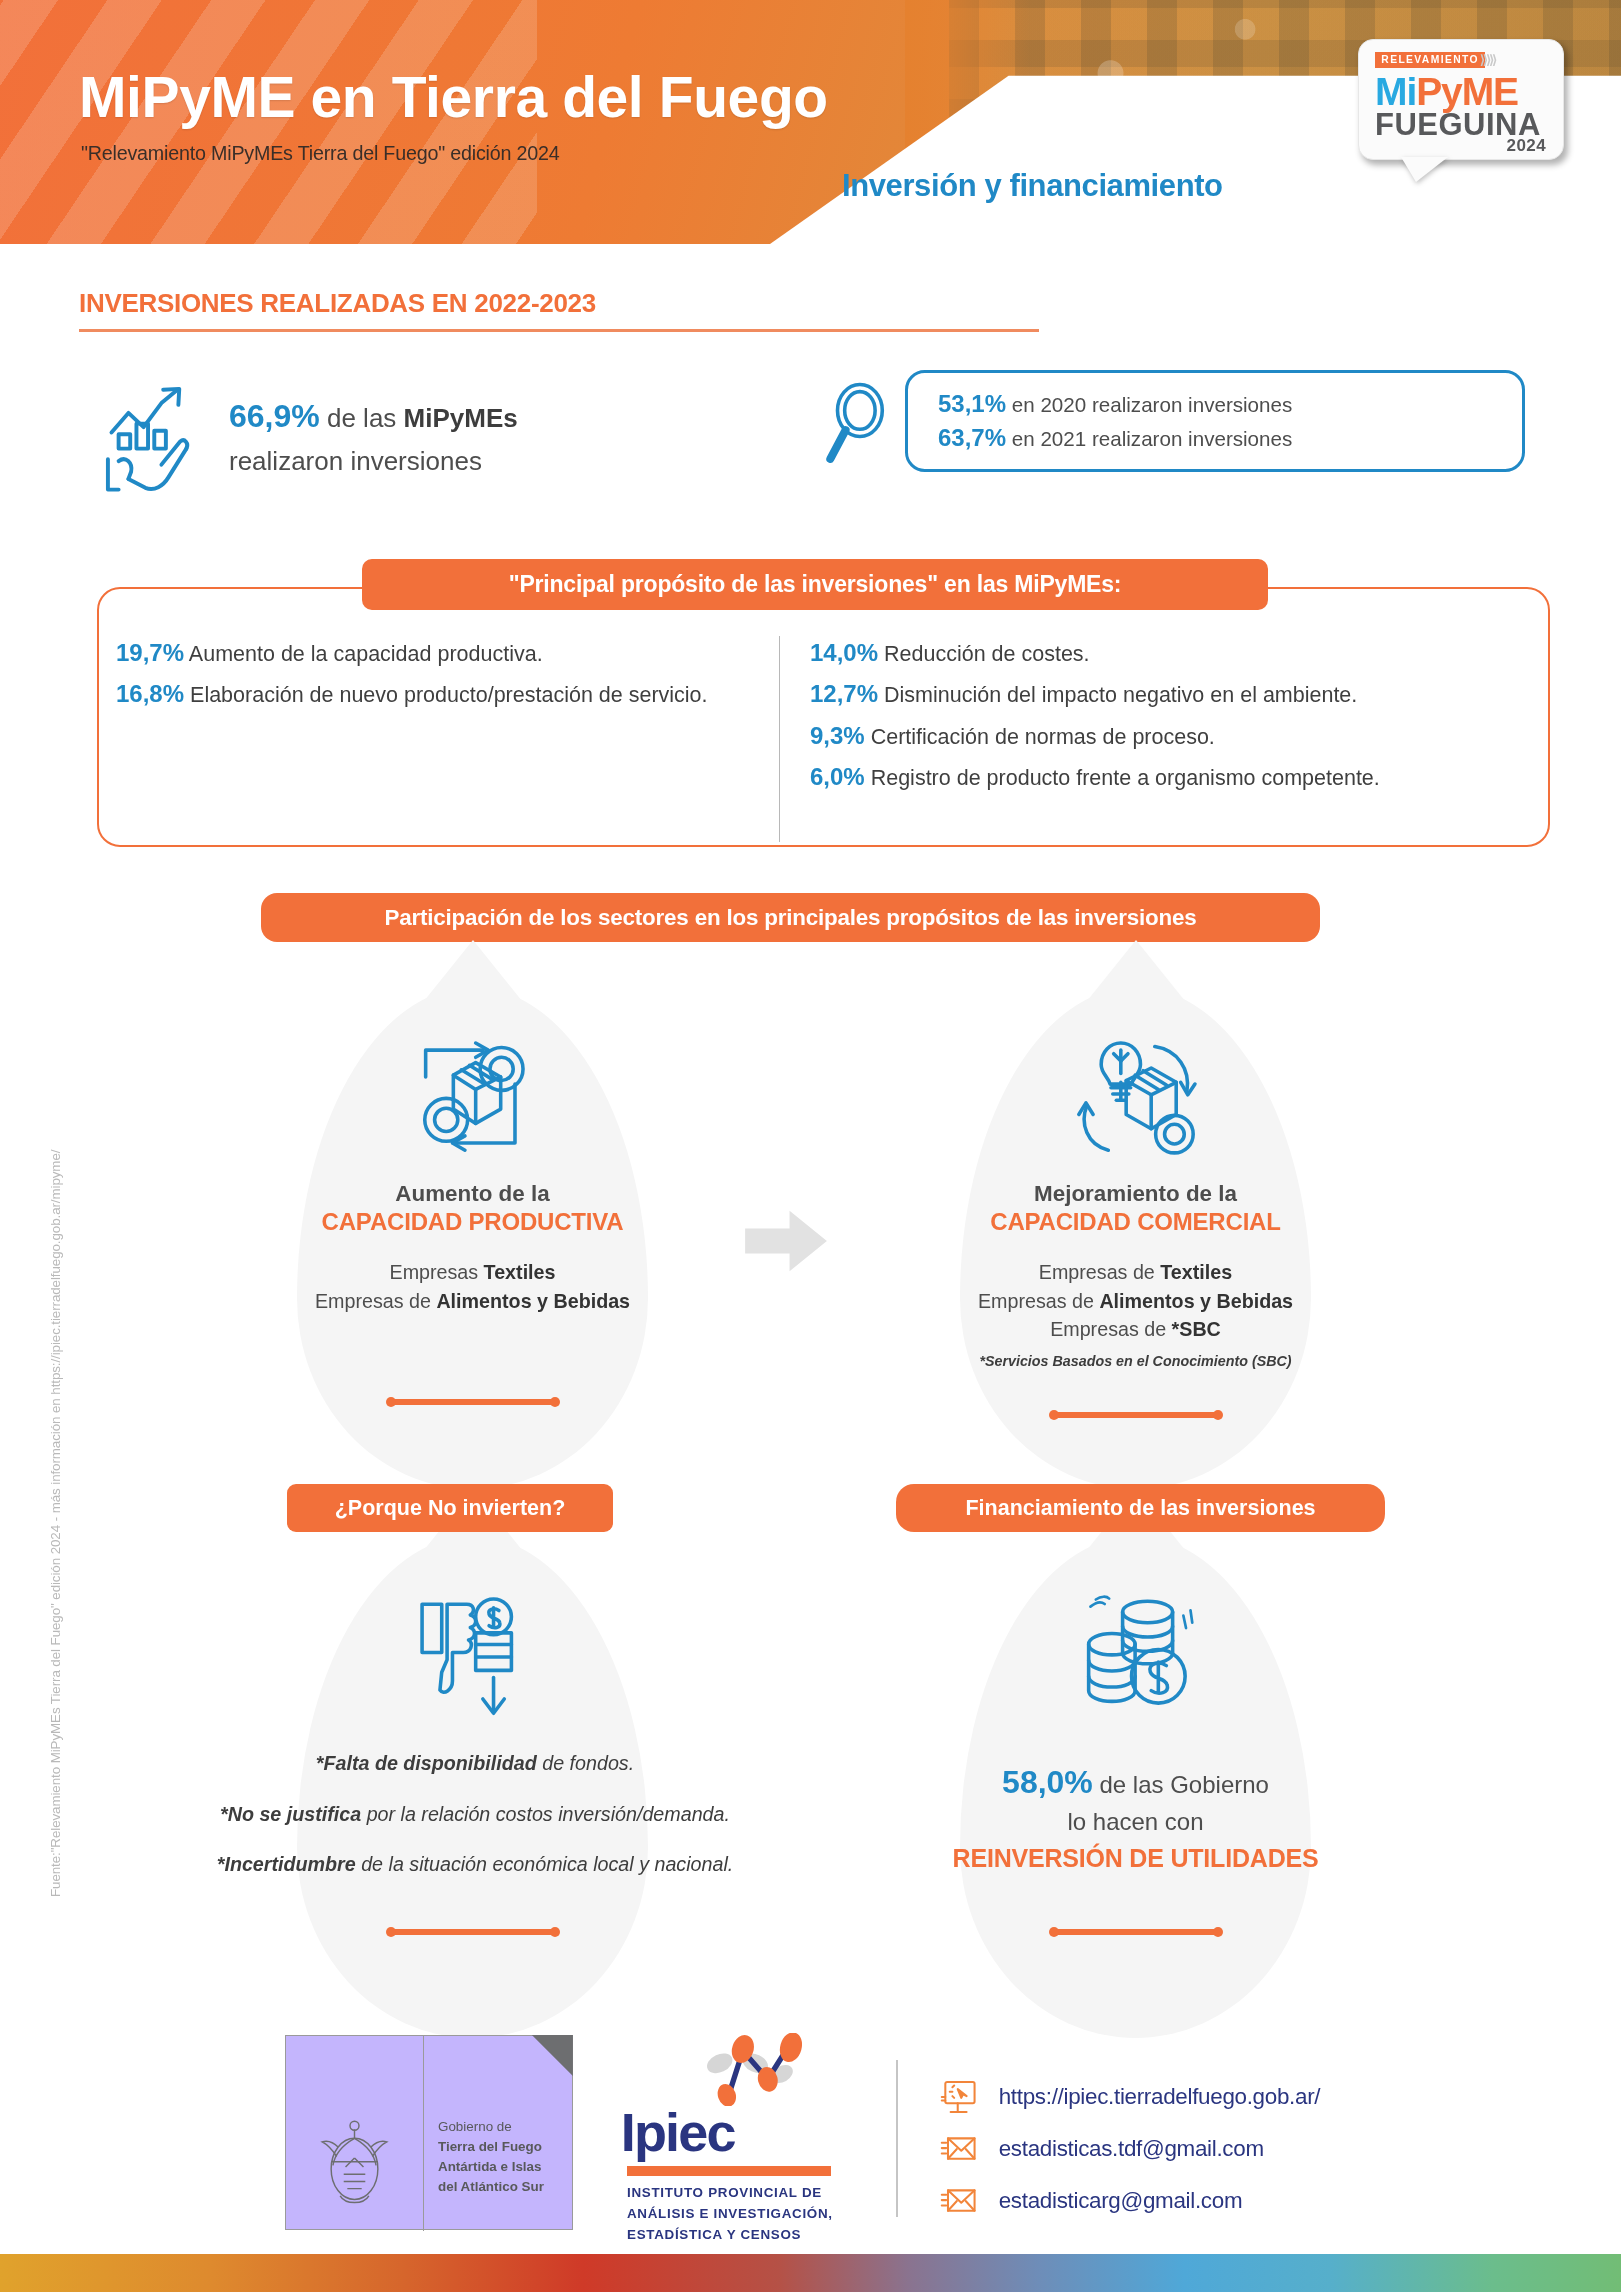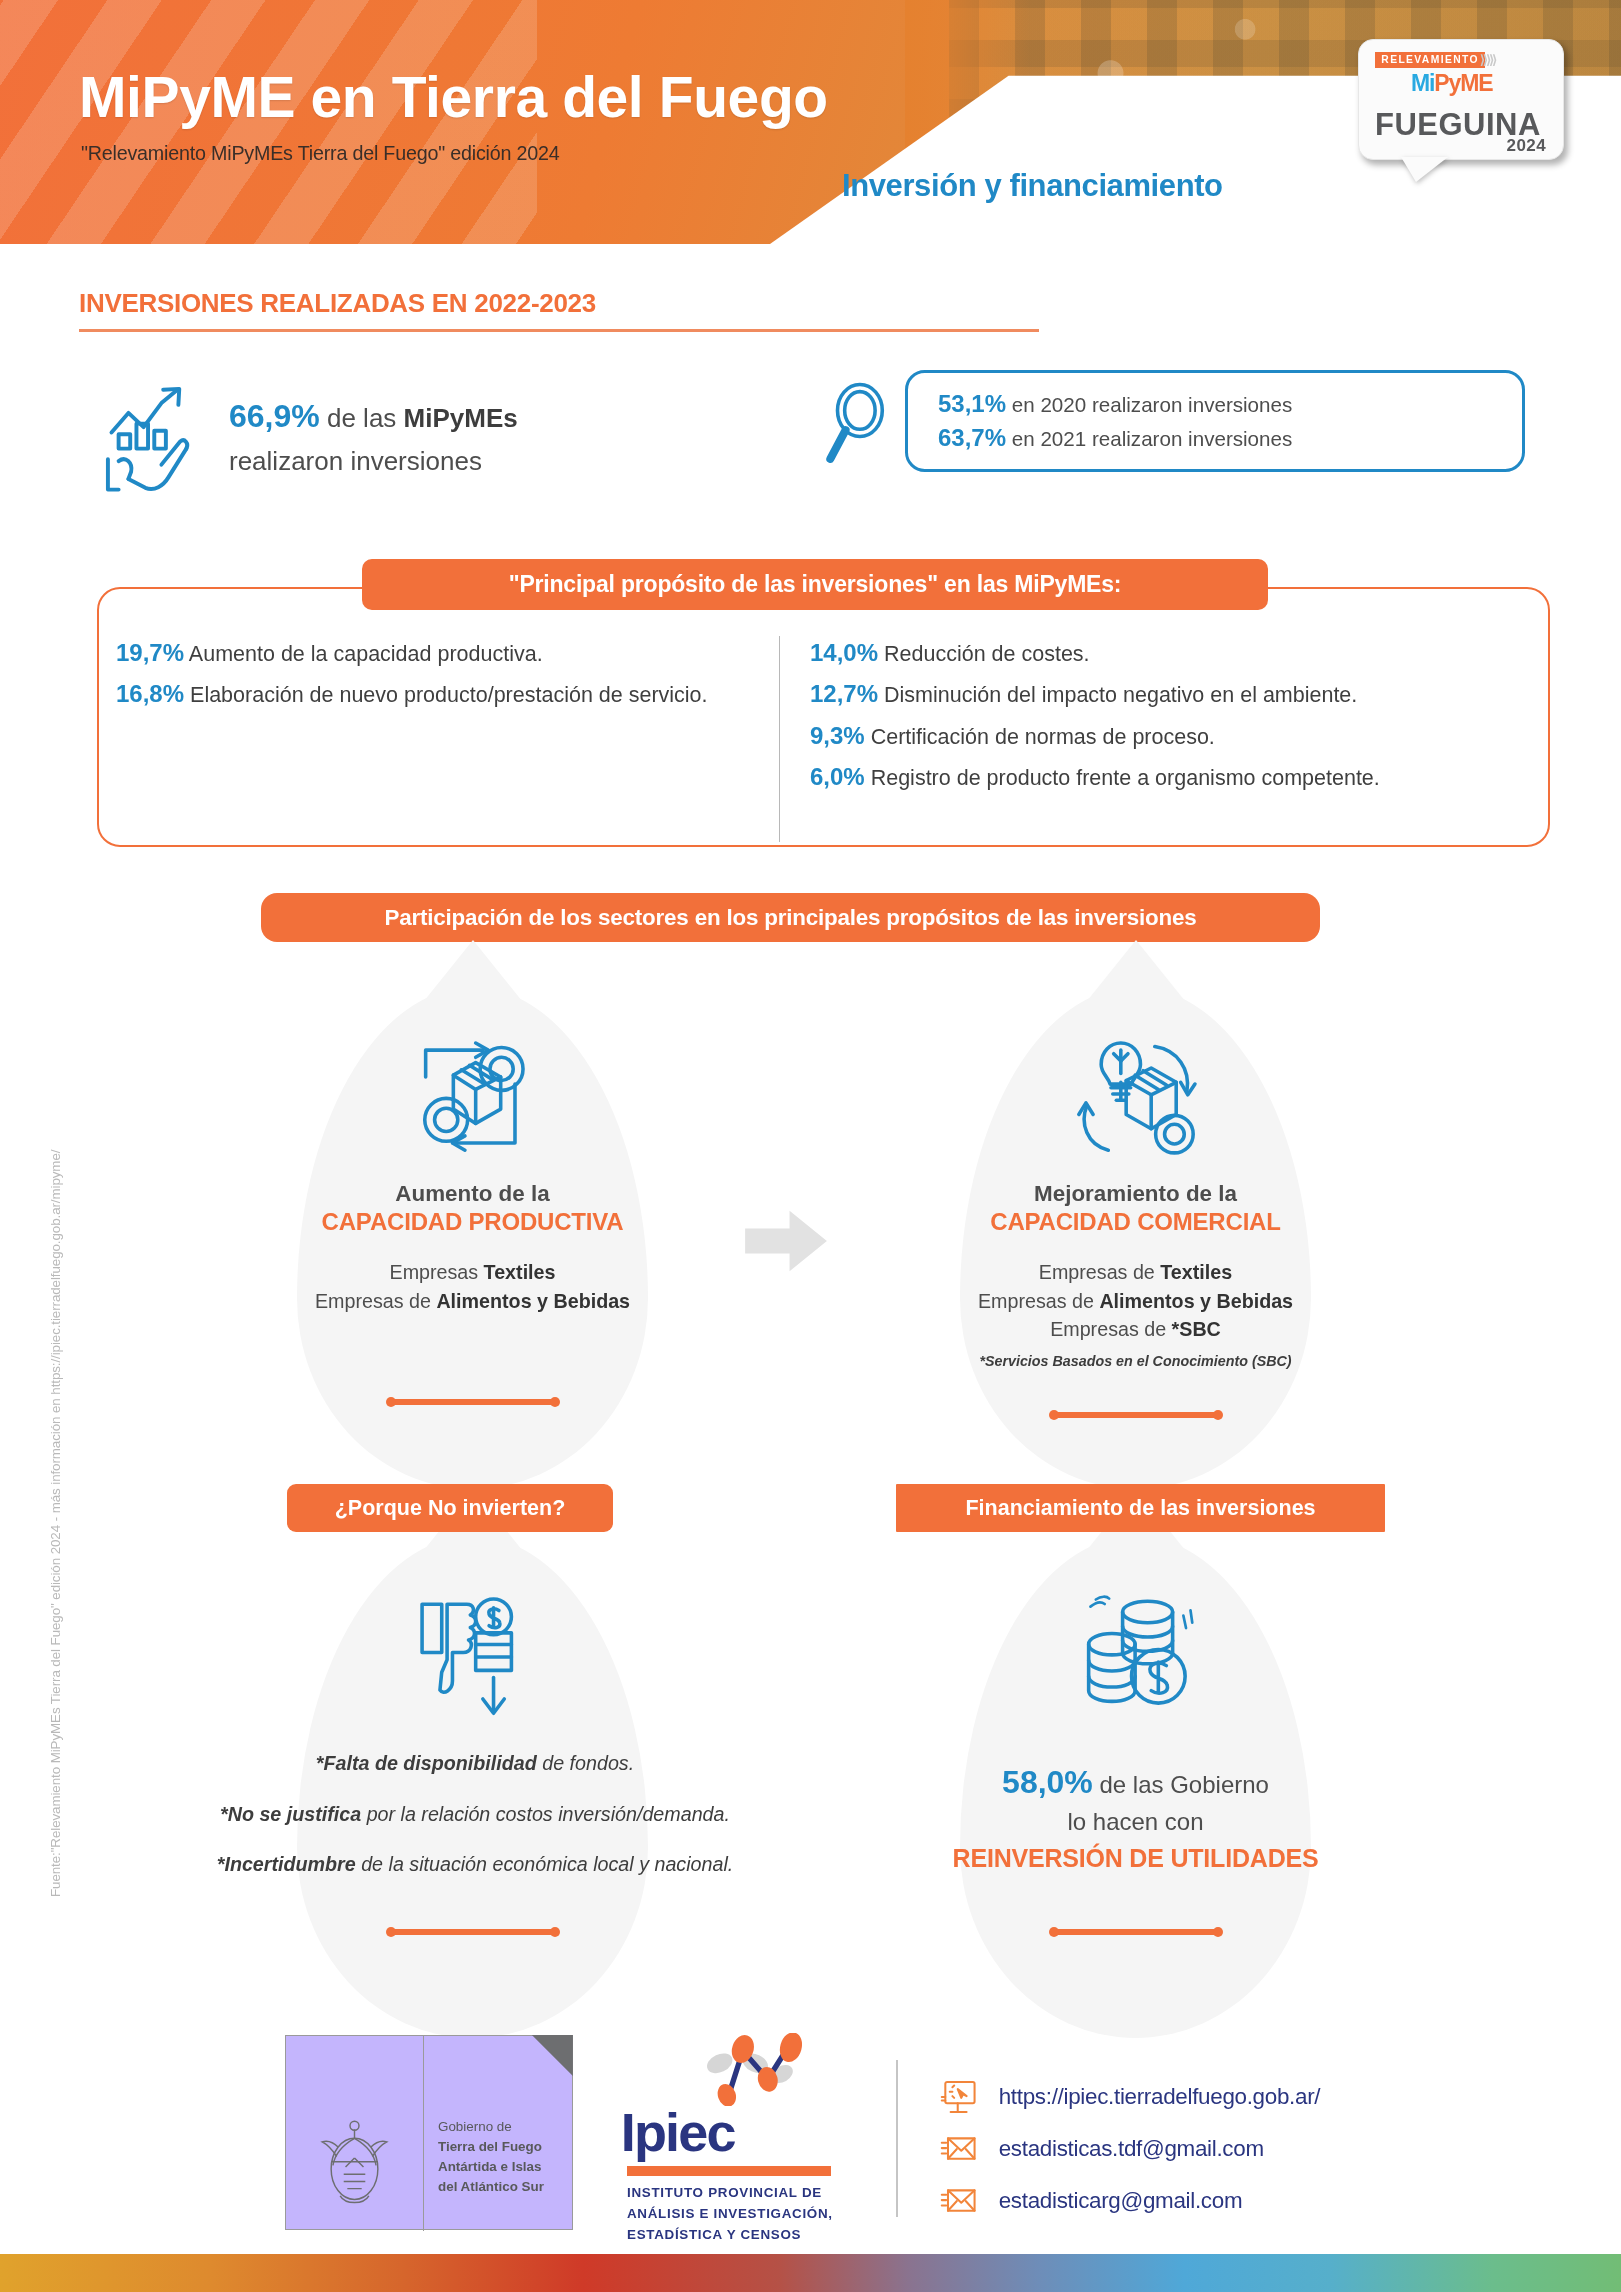--- a/index.html
+++ b/index.html
@@ -128,25 +128,24 @@
     position: absolute;
     left: 122px; top: 13.4px;
     color: #c9c9c9;
     font-size: 12.5px;
     letter-spacing: -1.8px;
     font-weight: bold;
   }
   #logo-mipyme {
     position: absolute;
     left: 17px; top: 33px;
-    font-size: 23px;
+    font-size: 39px;
     font-weight: bold;
     letter-spacing: -1.1px;
     line-height: 1;
-    margin-left: 36px;
   }
   #logo-mipyme .mi  { color: #29A9E1; }
   #logo-mipyme .pyme{ color: #F2703A; }
   #logo-fueguina {
     position: absolute;
     left: 17px; top: 70px;
     color: #58595B;
     font-size: 31px;
     font-weight: bold;
     letter-spacing: 0.5px;
@@ -397,21 +396,21 @@
     color: #fff;
     font-size: 21.5px;
     font-weight: bold;
     display: flex; align-items: center; justify-content: center;
   }
   #finpill {
     position: absolute;
     left: 896px; top: 1484px;
     width: 489px; height: 48px;
     background: #F2703A;
-    border-radius: 1px;
+    border-radius: 18px;
     color: #fff;
     font-size: 21.5px;
     font-weight: bold;
     display: flex; align-items: center; justify-content: center;
   }
 
   #text-c {
     position: absolute;
     left: 202px; top: 1751px;
     width: 546px;

